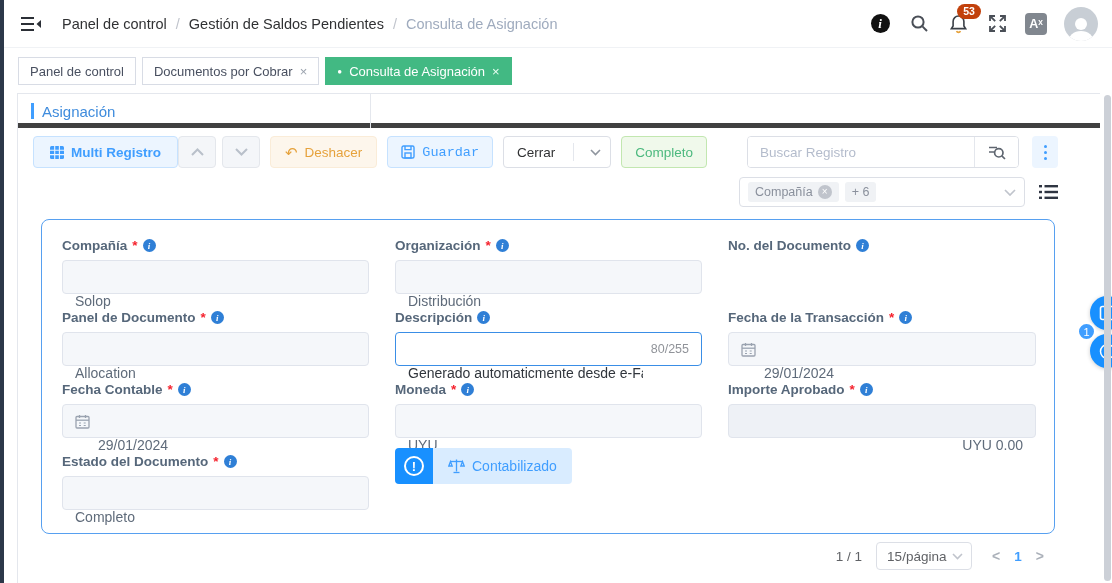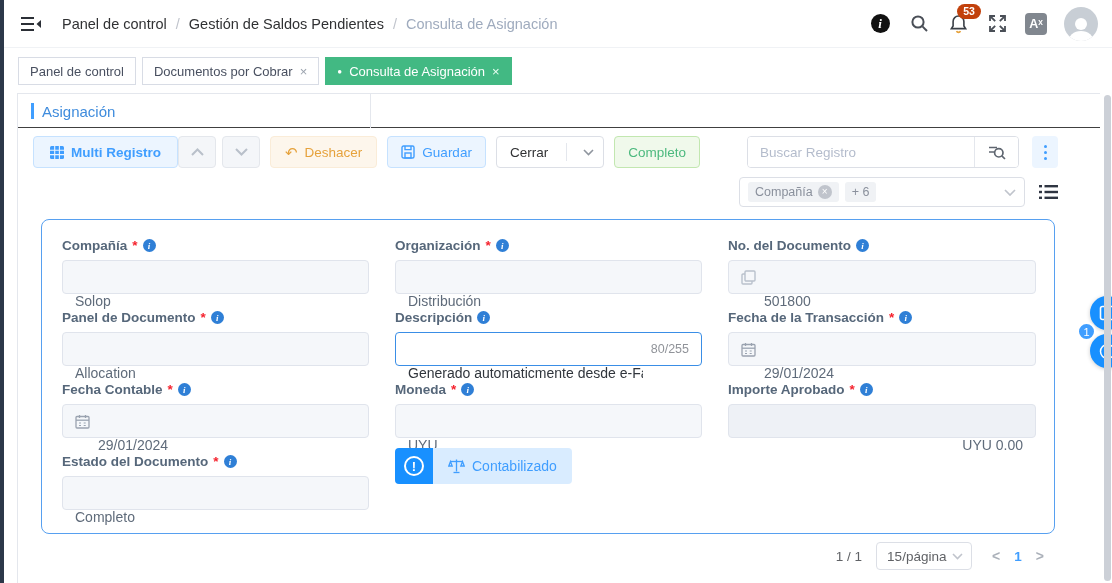--- a/index.html
+++ b/index.html
@@ -26,33 +26,33 @@
   
   .wtabs { position:absolute; left:18px; top:57px; display:flex; gap:6px; }
   .wtab { height:28px; display:flex; align-items:center; gap:7px; padding:0 11px; background:#fff; border:1px solid #d8dce5; font-size:13px; color:#495060; cursor:pointer; }
   .wtab .x { color:#9aa2ad; font-size:13px; }
   .wtab.active { background:#42b983; border-color:#42b983; color:#fff; }
   .wtab.active .dot { font-size:8px; }
   .wtab.active .x { color:#eafff3; }
 
   
   .content { position:absolute; left:17px; top:93px; width:1083px; height:490px; background:#fff; border-top:1px solid #e4e7ed; border-left:1px solid #e4e7ed; }
-  .panel-tab-row { height:34px; border-bottom:1px solid #404040; display:flex; }
+  .panel-tab-row { height:34px; border-bottom:5px solid #404040; display:flex; }
   .panel-tab { width:353px; height:34px; display:flex; align-items:center; padding-left:13px; border-right:1px solid #e4e7ed; cursor:pointer; }
   .panel-tab .bar { width:3px; height:16px; background:#409eff; margin-right:8px; }
   .panel-tab .lbl { color:#3f8cdd; font-size:15px; }
 
   
   .toolbar { margin:8px 42px 0 15px; display:flex; align-items:center; }
   .btn { height:32px; border-radius:4px; display:inline-flex; align-items:center; justify-content:center; gap:7px; font-size:13.5px; cursor:pointer; border:1px solid transparent; white-space:nowrap; }
   .btn-multi { padding:0 16px; background:#ecf5ff; border-color:#c6e2ff; color:#409eff; font-weight:bold; }
   .btn-nav { width:38px; background:#f4f6f9; border-color:#e4e7ec; margin-right:4px; color:#b9c0ca; }
   .btn-nav + .btn-nav { margin-left:2px; margin-right:10px; }
   .btn-undo { padding:0 14px; background:#fdf6ec; border-color:#faecd8; color:#e6a23c; margin-right:10px; }
-  .btn-save { padding:0 13px; background:#ecf5ff; border-color:#c6e2ff; color:#409eff; margin-right:10px; }
+  .btn-save { padding:0 13px; background:#ecf5ff; border-color:#c6e2ff; color:#409eff; margin-right:10px;font-family:Liberation Mono, monospace; }
   .btn-close { padding:0 0 0 13px; background:#fff; border-color:#dcdfe6; color:#303133; margin-right:10px; }
   .btn-close .divider { width:1px; height:18px; background:#e4e7ed; margin-left:11px; }
   .btn-close .chev { padding:0 9px; display:flex; align-items:center; }
   .btn-complete { padding:0 13px; background:#f0f9eb; border-color:#c2e7b0; color:#4cb97e; }
   .undo-glyph { font-size:15px; line-height:1; }
 
   .toolbar-right { margin-left:auto; display:flex; align-items:center; }
   .search-box { width:272px; height:32px; border:1px solid #dcdfe6; border-radius:4px; display:flex; align-items:center; background:#fff; overflow:hidden; }
   .search-box input { flex:1; height:100%; border:none; outline:none; padding:0 12px; font-size:13.5px; color:#4c1d95; font-family:"Liberation Sans", sans-serif; }
   .search-box input::placeholder { color:#b4bccc; }
@@ -307,27 +307,20 @@
           <div class="ibox">
             <input readonly="" value="Distribución" style="">
           </div>
         </div>
 
         <div class="field">
           <div class="flabel">
             <span>No. del Documento</span>
             <span class="iinfo">i</span>
           </div>
-          <div class="ibox">
-            <svg width="15" height="15" viewBox="0 0 15 15" fill="none" stroke="#b9c1cc" stroke-width="1.4">
-              <rect x="4" y="1" width="10" height="10" rx="1"></rect>
-              <path d="M11 11v2a1 1 0 0 1 -1 1H2a1 1 0 0 1 -1-1V5a1 1 0 0 1 1-1h2"></path>
-            </svg>
-            <input readonly="" value="501800" style="">
-          </div>
         </div>
 
         <div class="field">
           <div class="flabel">
             <span>Panel de Documento</span>
             <span class="req">*</span>
             <span class="iinfo">i</span>
           </div>
           <div class="ibox">
             <input readonly="" value="Allocation" style="">

